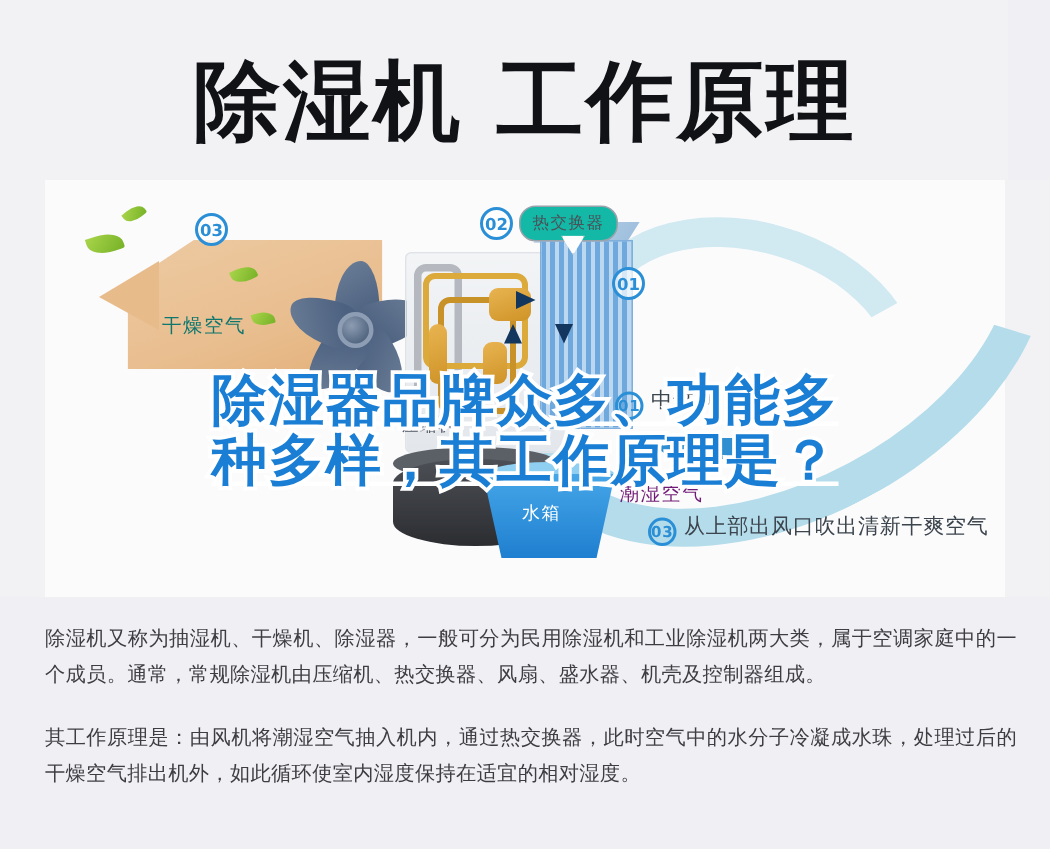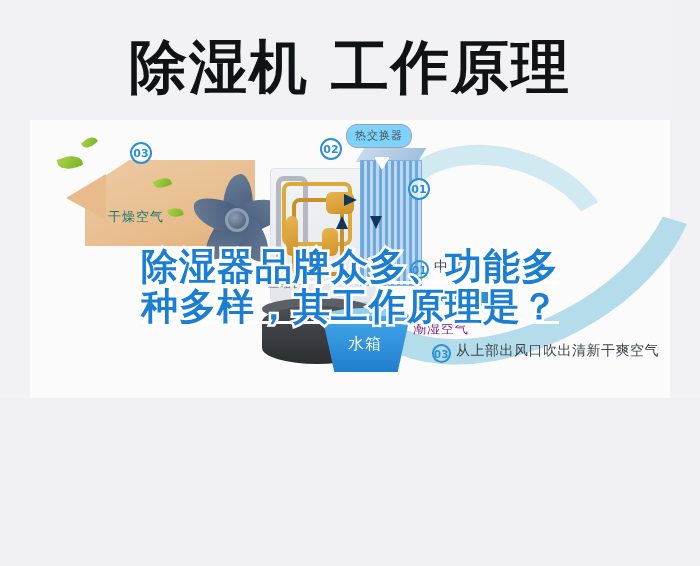--- a/index.html
+++ b/index.html
@@ -135,25 +135,25 @@
     background: rgba(255,255,255,.72);
     box-sizing: border-box;
   }
   .badge-03 { left: 100px; top: 22px; }
   .badge-02 { left: 290px; top: 18px; }
   .badge-01 { left: 378px; top: 58px; }
 
   
   .callout {
     position: absolute;
-    left: 316px; top: 4px;
+    left: 316px; top: 17px;
     padding: 3px 8px 4px;
     border: 1.5px solid #9aa3ac;
     border-radius: 11px;
-    background: #7dd3fc;
+    background: #14b8a6;
     font-size: 11px;
     color: #4a5259;
     letter-spacing: 1px;
     white-space: nowrap;
   }
   .callout-tail {
     position: absolute;
     left: 344px; top: 37px;
     width: 14px; height: 12px;
     background: #fdfdfd;
@@ -293,21 +293,21 @@
   .tank-top {
     position: absolute;
     left: 292px; top: 188px;
     width: 88px; height: 18px;
     background: #8fd0f2;
     border-radius: 50%;
   }
   .label-tank {
     position: absolute;
     left: 318px; top: 214px;
-    font-size: 16px;
+    font-size: 12px;
     color: #ffffff;
     letter-spacing: 1px;
     white-space: nowrap;
   }
 
   
   .leaf {
     position: absolute;
     background: linear-gradient(140deg, #a8d44a, #77b227);
     border-radius: 0% 70% 10% 70%;
@@ -448,14 +448,18 @@
       </div>
 
     </div>
   </div>
 
   <div class="overlay">
     <span class="ln">除湿器品牌众多、功能多</span>
     <span class="ln">种多样，其工作原理是？</span>
   </div>
 
+  <div class="body-copy">
+    <p class="para">除湿机又称为抽湿机、干燥机、除湿器，一般可分为民用除湿机和工业除湿机两大类，属于空调家庭中的一个成员。通常，常规除湿机由压缩机、热交换器、风扇、盛水器、机壳及控制器组成。</p>
+    <p class="para">其工作原理是：由风机将潮湿空气抽入机内，通过热交换器，此时空气中的水分子冷凝成水珠，处理过后的干燥空气排出机外，如此循环使室内湿度保持在适宜的相对湿度。</p>
+  </div>
 
 </div>
 
 </body></html>

